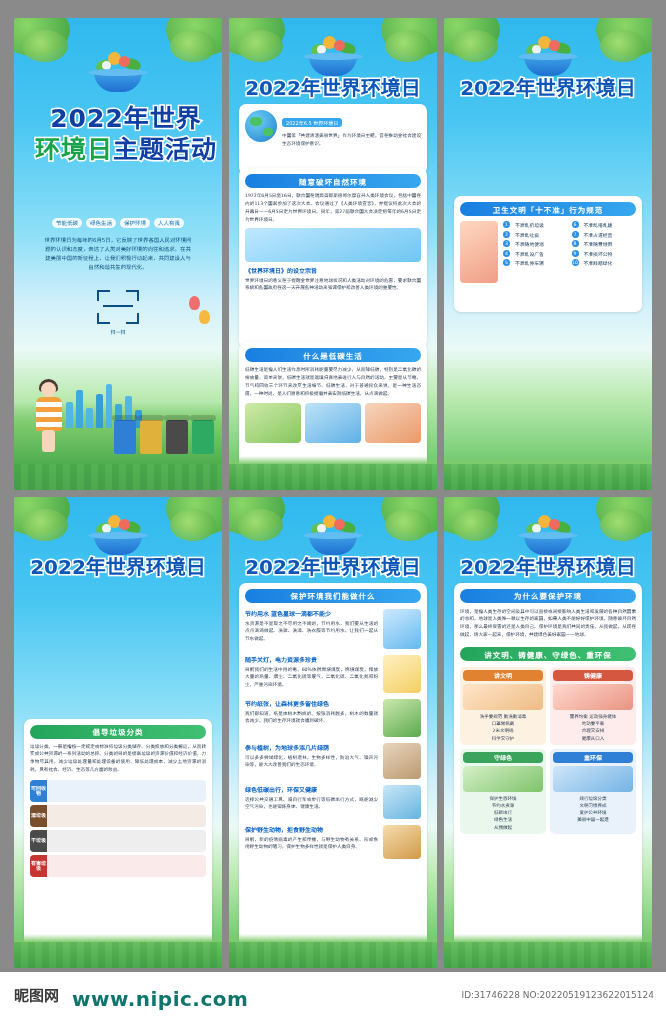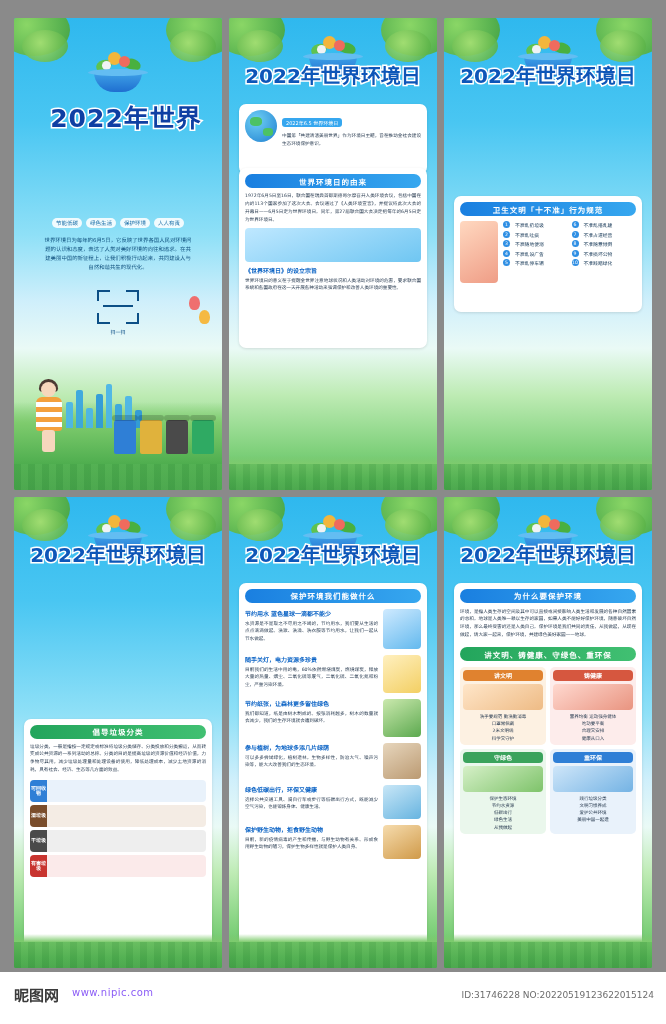--- a/index.html
+++ b/index.html
@@ -62,21 +62,21 @@
   .girl .hair{position:absolute;left:7px;top:-3px;width:19px;height:13px;border-radius:10px 10px 4px 4px;background:#4b3a33;}
   .girl .dress{position:absolute;left:4px;top:15px;width:26px;height:34px;border-radius:6px 6px 3px 3px;
                background:repeating-linear-gradient(180deg,#f4a03c 0 5px,#ffffff 5px 10px);}
   .girl .legs{position:absolute;left:10px;top:48px;width:13px;height:22px;background:#f6d7bd;border-radius:3px;}
   .bins{position:absolute;right:8px;bottom:36px;display:flex;gap:4px;align-items:flex-end;}
   .bin{width:22px;height:34px;border-radius:3px 3px 2px 2px;position:relative;}
   .bin:before{content:"";position:absolute;left:-2px;top:-5px;width:26px;height:6px;border-radius:3px;background:rgba(0,0,0,.18);}
   .city{position:absolute;left:52px;right:80px;bottom:62px;height:46px;display:flex;align-items:flex-end;gap:3px;opacity:.95;}
   .city i{display:block;flex:1;background:#4cb6e8;border-radius:2px 2px 0 0;}
   
-  .p-head{position:absolute;left:0;right:0;top:42px;text-align:center;font-size:20px;font-weight:bold;
+  .p-head{position:absolute;left:0;right:0;top:54px;text-align:center;font-size:20px;font-weight:bold;
           color:#0d56b8;-webkit-text-stroke:3px #ffffff;paint-order:stroke fill;}
   .card{position:absolute;background:#ffffff;border-radius:7px;box-shadow:0 1px 3px rgba(0,0,0,.12);}
   .sec-title{display:flex;align-items:center;justify-content:center;height:14px;border-radius:7px;
              background:linear-gradient(90deg,#1a7fe0,#36a7ef);color:#fff;font-size:7.5px;font-weight:bold;letter-spacing:1px;}
   .sec-title.green{background:linear-gradient(90deg,#23a55c,#41c072);}
   .body-txt{font-size:4.6px;line-height:1.72;color:#2b3d52;text-align:justify;}
   .mini-h{font-size:6px;font-weight:bold;color:#0b63c5;}
   .num{display:inline-block;width:7px;height:7px;border-radius:50%;background:#2f8fe4;color:#fff;
        font-size:4.6px;line-height:7px;text-align:center;margin-right:2px;}
   .rule-row{display:flex;align-items:center;gap:3px;margin-bottom:2.6px;}
@@ -87,21 +87,21 @@
   .trash-items{flex:1;display:flex;gap:2px;padding:2px;}
   .trash-items i{flex:1;height:100%;border-radius:2px;display:block;}
   .photo{border-radius:4px;}
   .cell4{display:grid;grid-template-columns:1fr 1fr;gap:4px;}
   .cellbox{border-radius:5px;padding:3px;}
   .cellbox .ch{text-align:center;font-size:6px;font-weight:bold;color:#fff;border-radius:4px;padding:1px 0;margin-bottom:3px;}
   .cellbox .cl{font-size:4.5px;line-height:1.6;color:#2b3d52;text-align:center;}
   .cellimg{height:26px;border-radius:4px;margin-bottom:3px;}
   .footer{position:absolute;left:0;right:0;bottom:0;height:52px;background:#ffffff;}
   .footer .logo{position:absolute;left:14px;top:12px;font-size:15px;color:#3b3b3b;font-weight:bold;}
-  .footer .site{position:absolute;left:72px;top:15px;font-size:10px;color:#8b5cf6;letter-spacing:.5px;}
+  .footer .site{position:absolute;left:72px;top:15px;font-size:20px;color:#0f766e;letter-spacing:.5px;font-weight:bold;}
   .footer .idtxt{position:absolute;right:12px;top:18px;font-size:9px;color:#6d6d6d;}
   .world{width:32px;height:32px;border-radius:50%;background:radial-gradient(circle at 35% 32%,#6fd0f5,#1f7fd0);position:relative;}
   .world:after{content:"";position:absolute;left:5px;top:7px;width:12px;height:9px;border-radius:40%;background:#4cc264;}
   .world:before{content:"";position:absolute;right:4px;bottom:6px;width:10px;height:8px;border-radius:40%;background:#4cc264;}
 </style>
 </head>
 <body>
 
 <div class="page">
   <div class="grid">
@@ -116,20 +116,23 @@
         <div class="leaf a"></div>
           <div class="leaf b"></div>
         <div class="dot d1"></div>
           <div class="dot d2"></div>
           <div class="dot d3"></div>
         <div class="dish"></div>
       </div>
 
       <div class="hl p1-title">
         <div>2022年世界</div>
+        <div class="ln2">
+          <span class="g">环境日</span><span>主题活动</span>
+        </div>
       </div>
 
 
       <div class="p1-tags">
         <div class="t">节能低碳</div>
         <div class="t">绿色生活</div>
         <div class="t">保护环境</div>
         <div class="t">人人有责</div>
       </div>
 
@@ -194,29 +197,38 @@
         <div style="display:flex;gap:5px;align-items:flex-start;">
           <div class="world"></div>
           <div style="flex:1">
             <div style="display:inline-block;background:#36a7ef;color:#fff;border-radius:3px;padding:1px 4px;font-size:5px;">2022年6.5 世界环境日</div>
             <div class="body-txt" style="margin-top:3px;">中国第「共建清洁美丽世界」作为环境日主题，旨在推动全社会建设生态环境保护意识。</div>
           </div>
         </div>
       </div>
 
       <div class="card" style="left:10px;right:10px;top:150px;height:168px;padding:6px;">
-        <div class="sec-title">世界环境日的由来</div>
+        <div class="sec-title">随意破坏自然环境</div>
         <div class="body-txt" style="margin-top:4px">1972年6月5日至16日，联合国在瑞典首都斯德哥尔摩召开人类环境会议，包括中国在内的113个国家参加了这次大会。会议通过了《人类环境宣言》，并提议将此次大会的开幕日——6月5日定为世界环境日。同年，第27届联合国大会决定把每年的6月5日定为世界环境日。</div>
         <div style="display:flex;gap:5px;margin-top:4px;align-items:center;">
           <div class="photo" style="flex:1;height:34px;background:linear-gradient(160deg,#bfe8ff,#6fc6f2);"></div>
         </div>
         <div class="mini-h" style="margin-top:4px;">《世界环境日》的设立宗旨</div>
         <div class="body-txt" style="margin-top:2px">世界环境日的意义在于提醒全世界注意地球状况和人类活动对环境的危害，要求联合国系统和各国政府在这一天开展各种活动来强调保护和改善人类环境的重要性。</div>
       </div>
 
+      <div class="card" style="left:10px;right:10px;top:324px;bottom:14px;padding:6px;">
+        <div class="sec-title">什么是低碳生活</div>
+        <div class="body-txt" style="margin-top:4px">低碳生活是指人们生活作息时所消耗能量要尽力减少，从而降低碳，特别是二氧化碳的排放量。简单来说，低碳生活就是返璞归真地去进行人与自然的活动。主要是从节电、节气和回收三个环节来改变生活细节。低碳生活，对于普通民众来说，是一种生活态度，一种时尚，是人们愿意和积极提倡并去实践低碳生活，从点滴做起。</div>
+        <div style="display:flex;gap:4px;margin-top:5px;">
+          <div class="photo" style="flex:1;height:40px;background:linear-gradient(150deg,#cfeaa8,#86c65f);"></div>
+          <div class="photo" style="flex:1;height:40px;background:linear-gradient(150deg,#bfe3f7,#5fb0e6);"></div>
+          <div class="photo" style="flex:1;height:40px;background:linear-gradient(150deg,#f7d5bd,#e99a6a);"></div>
+        </div>
+      </div>
       <div class="grass" style="height:34px"></div>
     </div>
 
     <div class="panel">
       <div class="canopy l"></div>
         <div class="canopy r"></div>
       <div class="canopy2 l"></div>
         <div class="canopy2 r"></div>
       <div class="bowl" style="top:14px">
         <div class="leaf a"></div>

